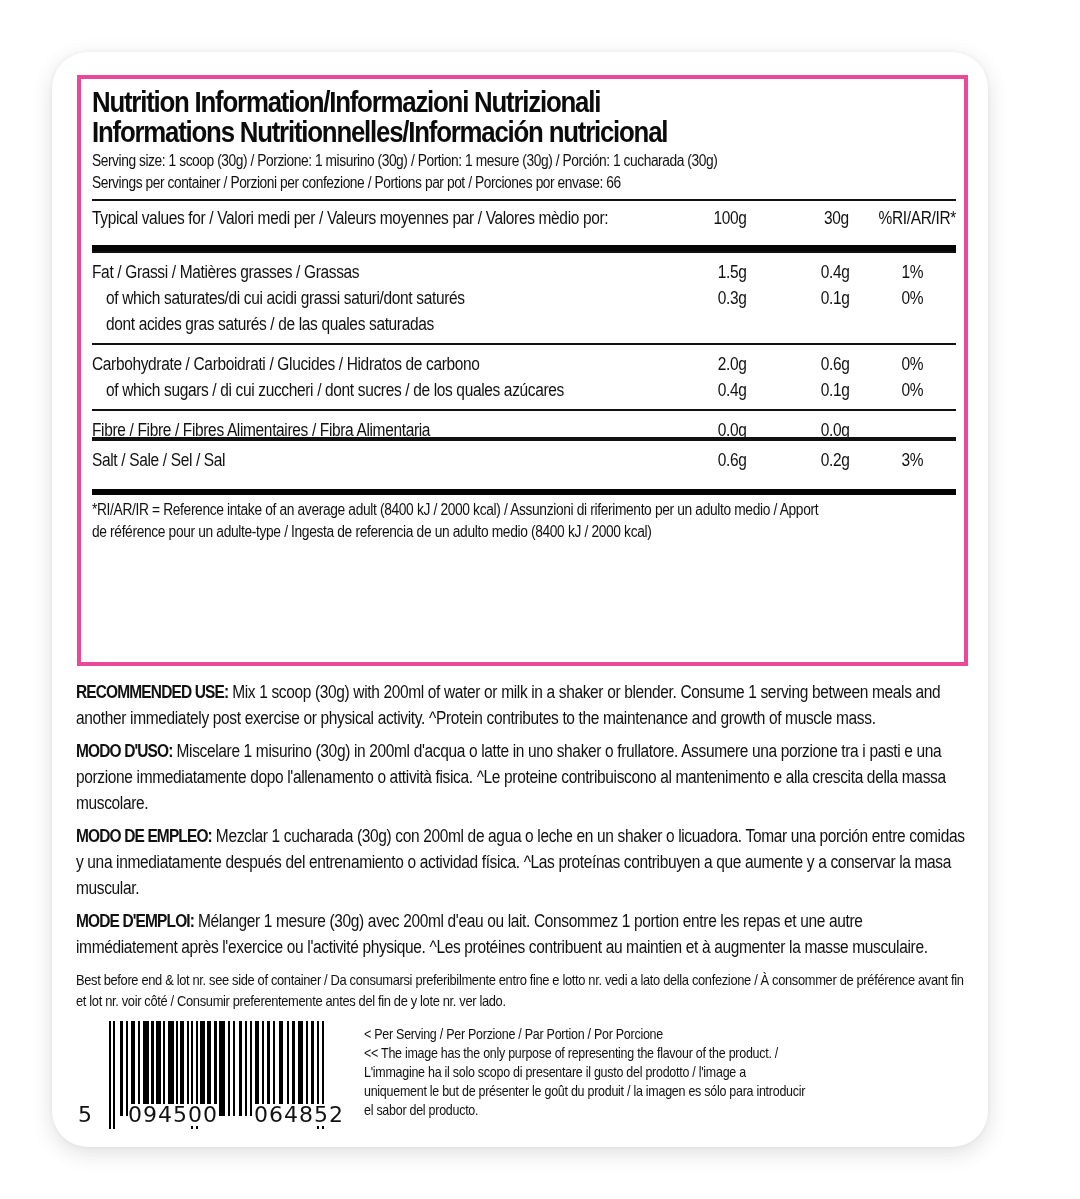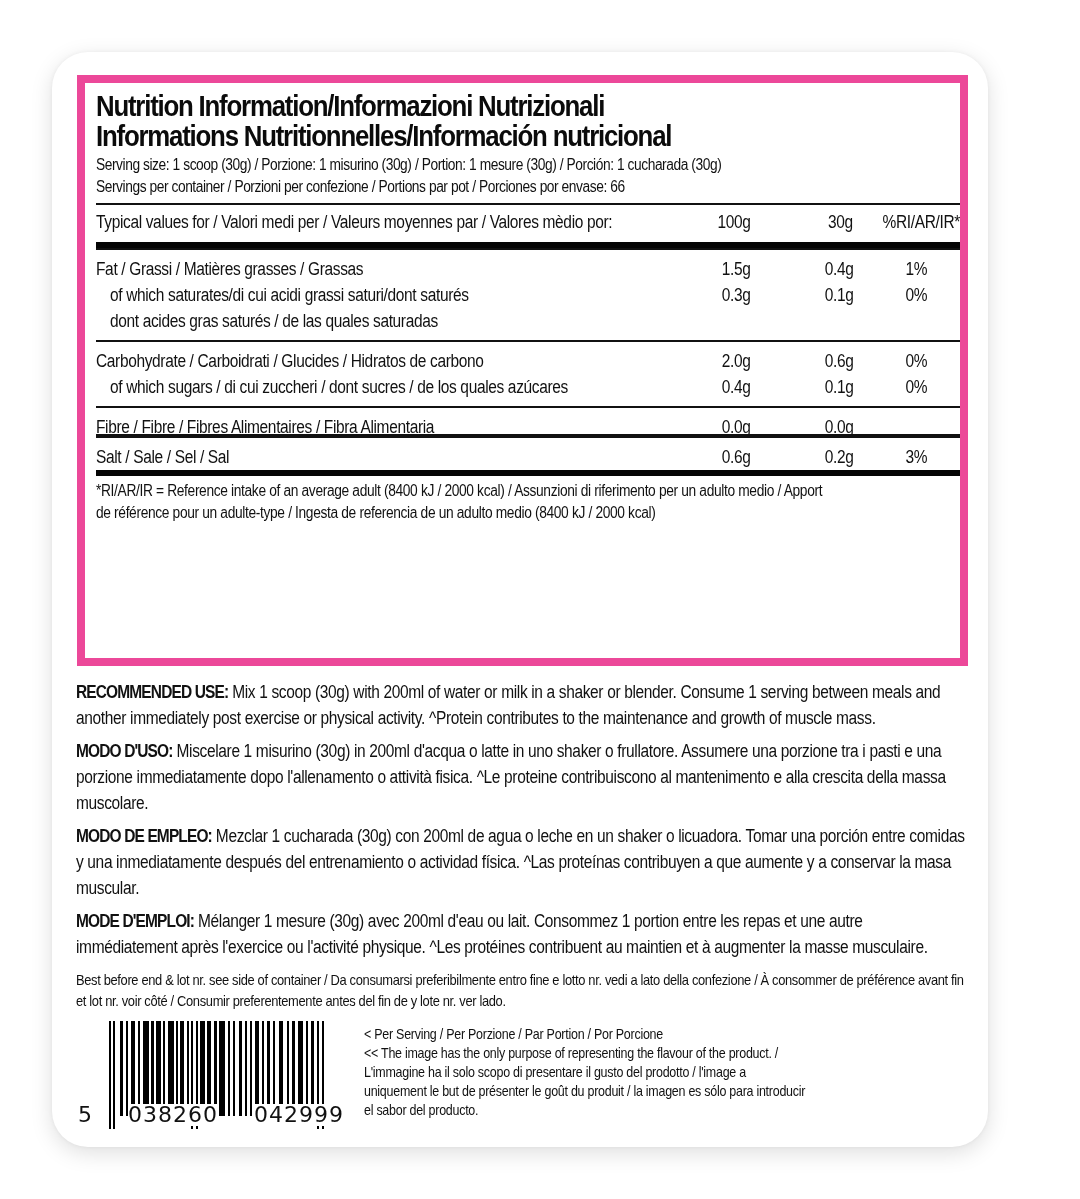--- a/index.html
+++ b/index.html
@@ -6,21 +6,21 @@
     html, body { width: 1080px; height: 1199px; background: #ffffff; overflow: hidden; }
     body { font-family: "Liberation Sans", "DejaVu Sans", sans-serif; color: #111; position: relative; }
 
     .card {
       position: absolute; left: 52px; top: 52px; width: 936px; height: 1095px;
       background: #fff; border-radius: 36px;
       box-shadow: 0 6px 22px rgba(0,0,0,0.13), 0 0 4px rgba(0,0,0,0.05);
     }
     .nutri-box {
       position: absolute; left: 25px; top: 23px; width: 891px; height: 591px;
-      border: 8px solid #ec4899;
+      border: 4px solid #ec4899;
       padding: 8px 11px 0 11px;
     }
     .title {
       font-family: "Liberation Sans", sans-serif;
       font-weight: bold; font-size: 30px; line-height: 30px;
       letter-spacing: -1.4px; transform: scaleX(0.86); transform-origin: left top;
       white-space: nowrap; color: #0b0b0b;
     }
     .sub {
       font-size: 16px; line-height: 22px; letter-spacing: -0.5px;
@@ -34,21 +34,21 @@
     .cell-label, .cell-v {
       position: absolute; font-size: 18px; line-height: 27px; white-space: nowrap; letter-spacing: -0.4px;
     }
     .cell-label { left: 0; transform: scaleX(0.86); transform-origin: left top; }
     .cell-label.indent { left: 14px; }
     .cell-v { text-align: right; transform: scaleX(0.86); transform-origin: right top; }
     .c100 { right: 210px; }
     .c30 { right: 107px; }
     .cri { right: 33px; }
     .cri.center { right: 30px; }
-    .header-row { height: 37px; }
+    .header-row { height: 44px; }
     .header-row .cell-label, .header-row .cell-v { top: 4px; }
     .header-row .cri { right: 0px; }
 
     .footnote {
       font-size: 16px; line-height: 22px; letter-spacing: -0.4px; white-space: nowrap;
       transform: scaleX(0.86); transform-origin: left top; margin-top: 4px;
     }
 
     .usage { position: absolute; left: 24px; top: 627px; width: 890px; }
     .para {
@@ -129,21 +129,21 @@
       <div class="row" style="height:26px">
         <span class="cell-label" style="top:6px">Fibre / Fibre / Fibres Alimentaires / Fibra Alimentaria</span>
         <span class="cell-v c100" style="top:6px">0.0g</span>
         <span class="cell-v c30" style="top:6px">0.0g</span>
         <span class="cell-v cri" style="top:6px"></span>
       </div>
       <div class="rule-thin"></div>
 
       <div class="rule-thin"></div>
 
-      <div class="row" style="height:32px">
+      <div class="row" style="height:48px">
         <span class="cell-label" style="top:6px">Salt / Sale / Sel / Sal</span>
         <span class="cell-v c100" style="top:6px">0.6g</span>
         <span class="cell-v c30" style="top:6px">0.2g</span>
         <span class="cell-v cri" style="top:6px">3%</span>
       </div>
       <div class="rule-thick"></div>
 
       <div class="footnote">
         <div>*RI/AR/IR = Reference intake of an average adult (8400 kJ / 2000 kcal)  / Assunzioni di riferimento per un adulto medio / Apport</div>
         <div>de référence pour un adulte-type / Ingesta de referencia de un adulto medio (8400 kJ / 2000 kcal)</div>
@@ -194,22 +194,22 @@
         <div class="bar" style="left: 191px; width: 4px;"></div>
         <div class="bar" style="left: 199px; width: 2px;"></div>
         <div class="bar" style="left: 204px; width: 3px;"></div>
         <div class="bar" style="left: 210px; width: 5px;"></div>
         <div class="bar" style="left: 218px; width: 2px;"></div>
         <div class="bar" style="left: 223px; width: 3px;"></div>
         <div class="bar long" style="left: 229px; width: 2px;"></div>
         <div class="bar long" style="left: 234px; width: 2px;"></div>
       </div>
     <span class="bc-digit" style="left:0px">5</span>
-    <span class="bc-digit" style="left:50px">038260</span>
-    <span class="bc-digit" style="left:176px">042999</span>
+    <span class="bc-digit" style="left:50px">094500</span>
+    <span class="bc-digit" style="left:176px">064852</span>
   </div>
 
   <div class="notes">
     <div>&lt; Per Serving / Per Porzione / Par Portion / Por Porcione</div>
     <div>&lt;&lt; The image has the only purpose of representing the flavour of the product. /</div>
     <div>L'immagine ha il solo scopo di presentare il gusto del prodotto / l'image a</div>
     <div>uniquement le but de présenter le goût du produit / la imagen es sólo para introducir</div>
     <div>el sabor del producto.</div>
   </div>
 </div>

